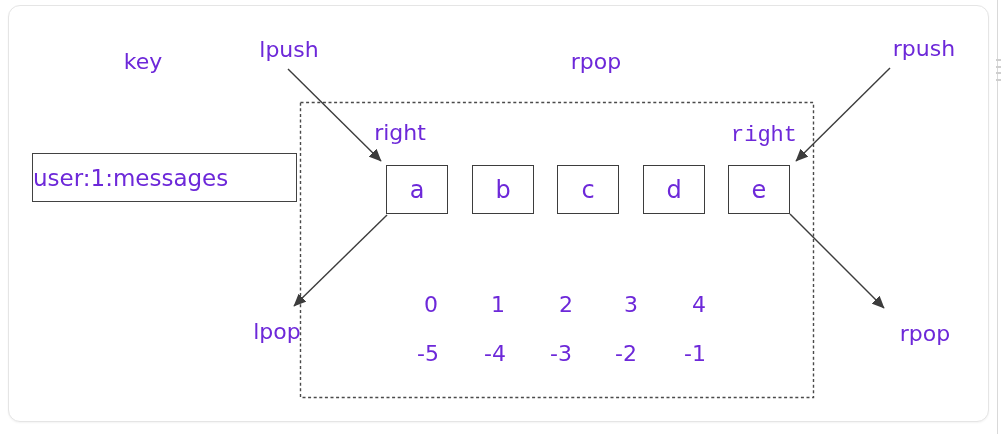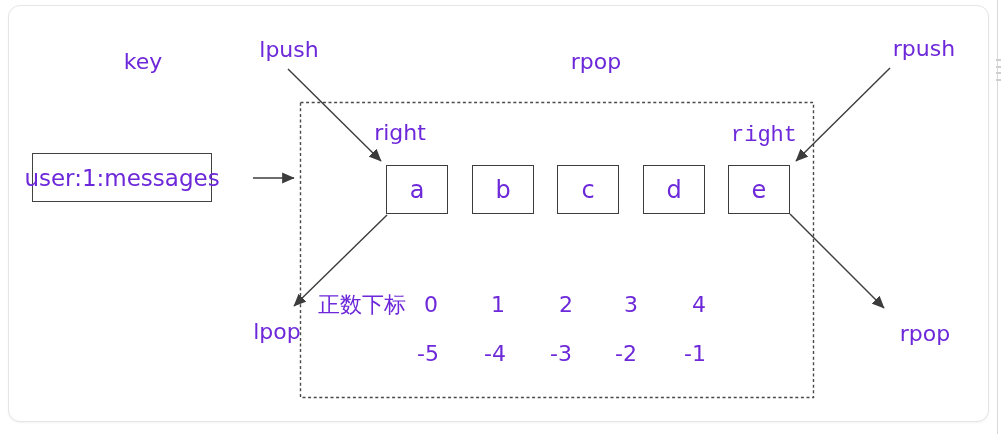--- a/index.html
+++ b/index.html
@@ -27,25 +27,25 @@
   .lbl{
     position:absolute;
     transform:translate(-50%,-50%);
     font-size:22px;
     white-space:nowrap;
     line-height:1;
   }
   .keybox{
     position:absolute;
     left:32px;top:153px;
-    width:180px;height:49px;
+    width:265px;height:49px;
     border:1.8px solid #424242;
     box-sizing:border-box;
     background:#fff;
-    display:flex;align-items:center;justify-content:center;
+    display:flex;align-items:center;justify-content:flex-start;
     font-size:23px;
   }
   .cell{
     position:absolute;
     top:165px;
     width:62px;height:49px;
     border:1.8px solid #3d3d3d;
     box-sizing:border-box;
     background:#fff;
     display:flex;align-items:center;justify-content:center;
@@ -114,21 +114,20 @@
   <div class="keybox">
     <span>user:1:messages</span>
   </div>
 
   <div class="cell" style="left:386px;">a</div>
   <div class="cell" style="left:472px;">b</div>
   <div class="cell" style="left:557px;">c</div>
   <div class="cell" style="left:643px;">d</div>
   <div class="cell" style="left:728px;">e</div>
 
-  <div class="idx" style="left:362px;top:305px;">正数下标</div>
   <div class="idx" style="left:431px;top:305px;">0</div>
   <div class="idx" style="left:498px;top:305px;">1</div>
   <div class="idx" style="left:566px;top:305px;">2</div>
   <div class="idx" style="left:631px;top:305px;">3</div>
   <div class="idx" style="left:699px;top:305px;">4</div>
 
   <div class="idx" style="left:428px;top:354px;">-5</div>
   <div class="idx" style="left:495px;top:354px;">-4</div>
   <div class="idx" style="left:561px;top:354px;">-3</div>
   <div class="idx" style="left:626px;top:354px;">-2</div>

